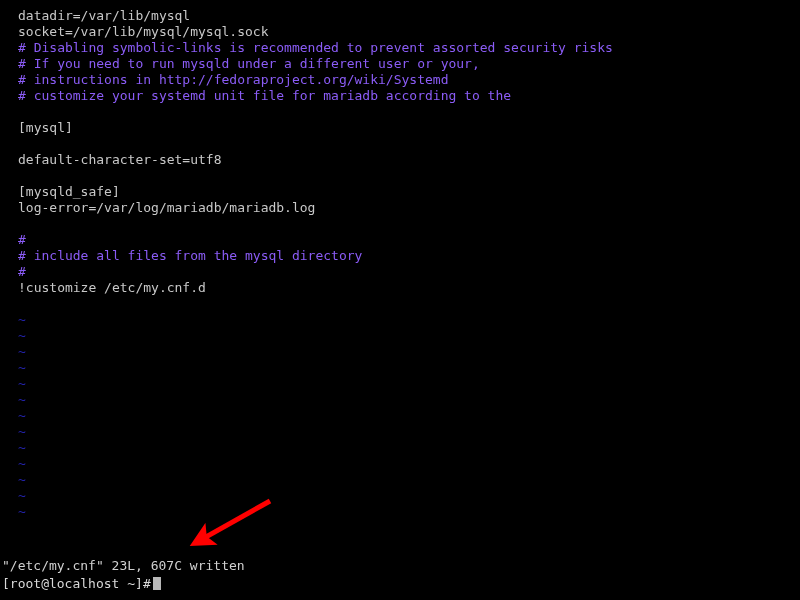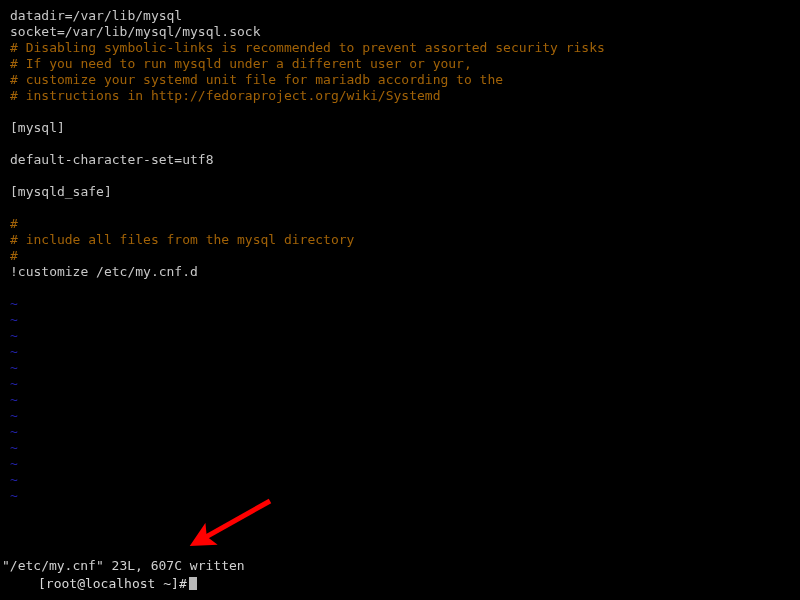--- a/index.html
+++ b/index.html
@@ -13,38 +13,38 @@
     height: 600px;
     background: #000000;
     overflow: hidden;
     font-family: "DejaVu Sans Mono", "Liberation Mono", monospace;
     font-size: 13px;
     line-height: 16px;
     letter-spacing: 0px;
   }
   #terminal {
     position: absolute;
-    left: 0;
+    left: 8px;
     top: 0;
     width: 656px;
     padding: 8px;
   }
   .line {
     height: 16px;
     line-height: 16px;
     white-space: pre;
     padding-left: 2px;
     font-size: 13px;
     font-family: "DejaVu Sans Mono", "Liberation Mono", monospace;
   }
   .c-white   { color: #c8c8c8; }
-  .c-cyan    { color: #a16207; }
+  .c-cyan    { color: #8b5cf6; }
   .c-tilde   { color: #2222a8; }
   .c-status  { color: #d0d0d0; }
-  .c-prompt  { color: #d8d8d8; margin-left: 36px; }
+  .c-prompt  { color: #d8d8d8; }
   .blank { color: transparent; }
   #cursor {
     display: inline-block;
     width: 8px;
     height: 13px;
     background: #b8b8b8;
     vertical-align: -2px;
     margin-left: 2px;
   }
   #arrow-layer {
@@ -59,28 +59,29 @@
 </head>
 <body>
 
 <div id="screen">
 
   <div id="terminal">
       <div class="line c-white">datadir=/var/lib/mysql</div>
       <div class="line c-white">socket=/var/lib/mysql/mysql.sock</div>
       <div class="line c-cyan"># Disabling symbolic-links is recommended to prevent assorted security risks</div>
       <div class="line c-cyan"># If you need to run mysqld under a different user or your,</div>
+      <div class="line c-cyan"># instructions in http://fedoraproject.org/wiki/Systemd</div>
       <div class="line c-cyan"># customize your systemd unit file for mariadb according to the</div>
-      <div class="line c-cyan"># instructions in http://fedoraproject.org/wiki/Systemd</div>
       <div class="line blank"> </div>
       <div class="line c-white">[mysql]</div>
       <div class="line blank"> </div>
       <div class="line c-white">default-character-set=utf8</div>
       <div class="line blank"> </div>
       <div class="line c-white">[mysqld_safe]</div>
+      <div class="line c-white">log-error=/var/log/mariadb/mariadb.log</div>
       <div class="line blank"> </div>
       <div class="line c-cyan">#</div>
       <div class="line c-cyan"># include all files from the mysql directory</div>
       <div class="line c-cyan">#</div>
       <div class="line c-white">!customize /etc/my.cnf.d</div>
       <div class="line blank"> </div>
       <div class="line c-tilde">~</div>
       <div class="line c-tilde">~</div>
       <div class="line c-tilde">~</div>
       <div class="line c-tilde">~</div>

